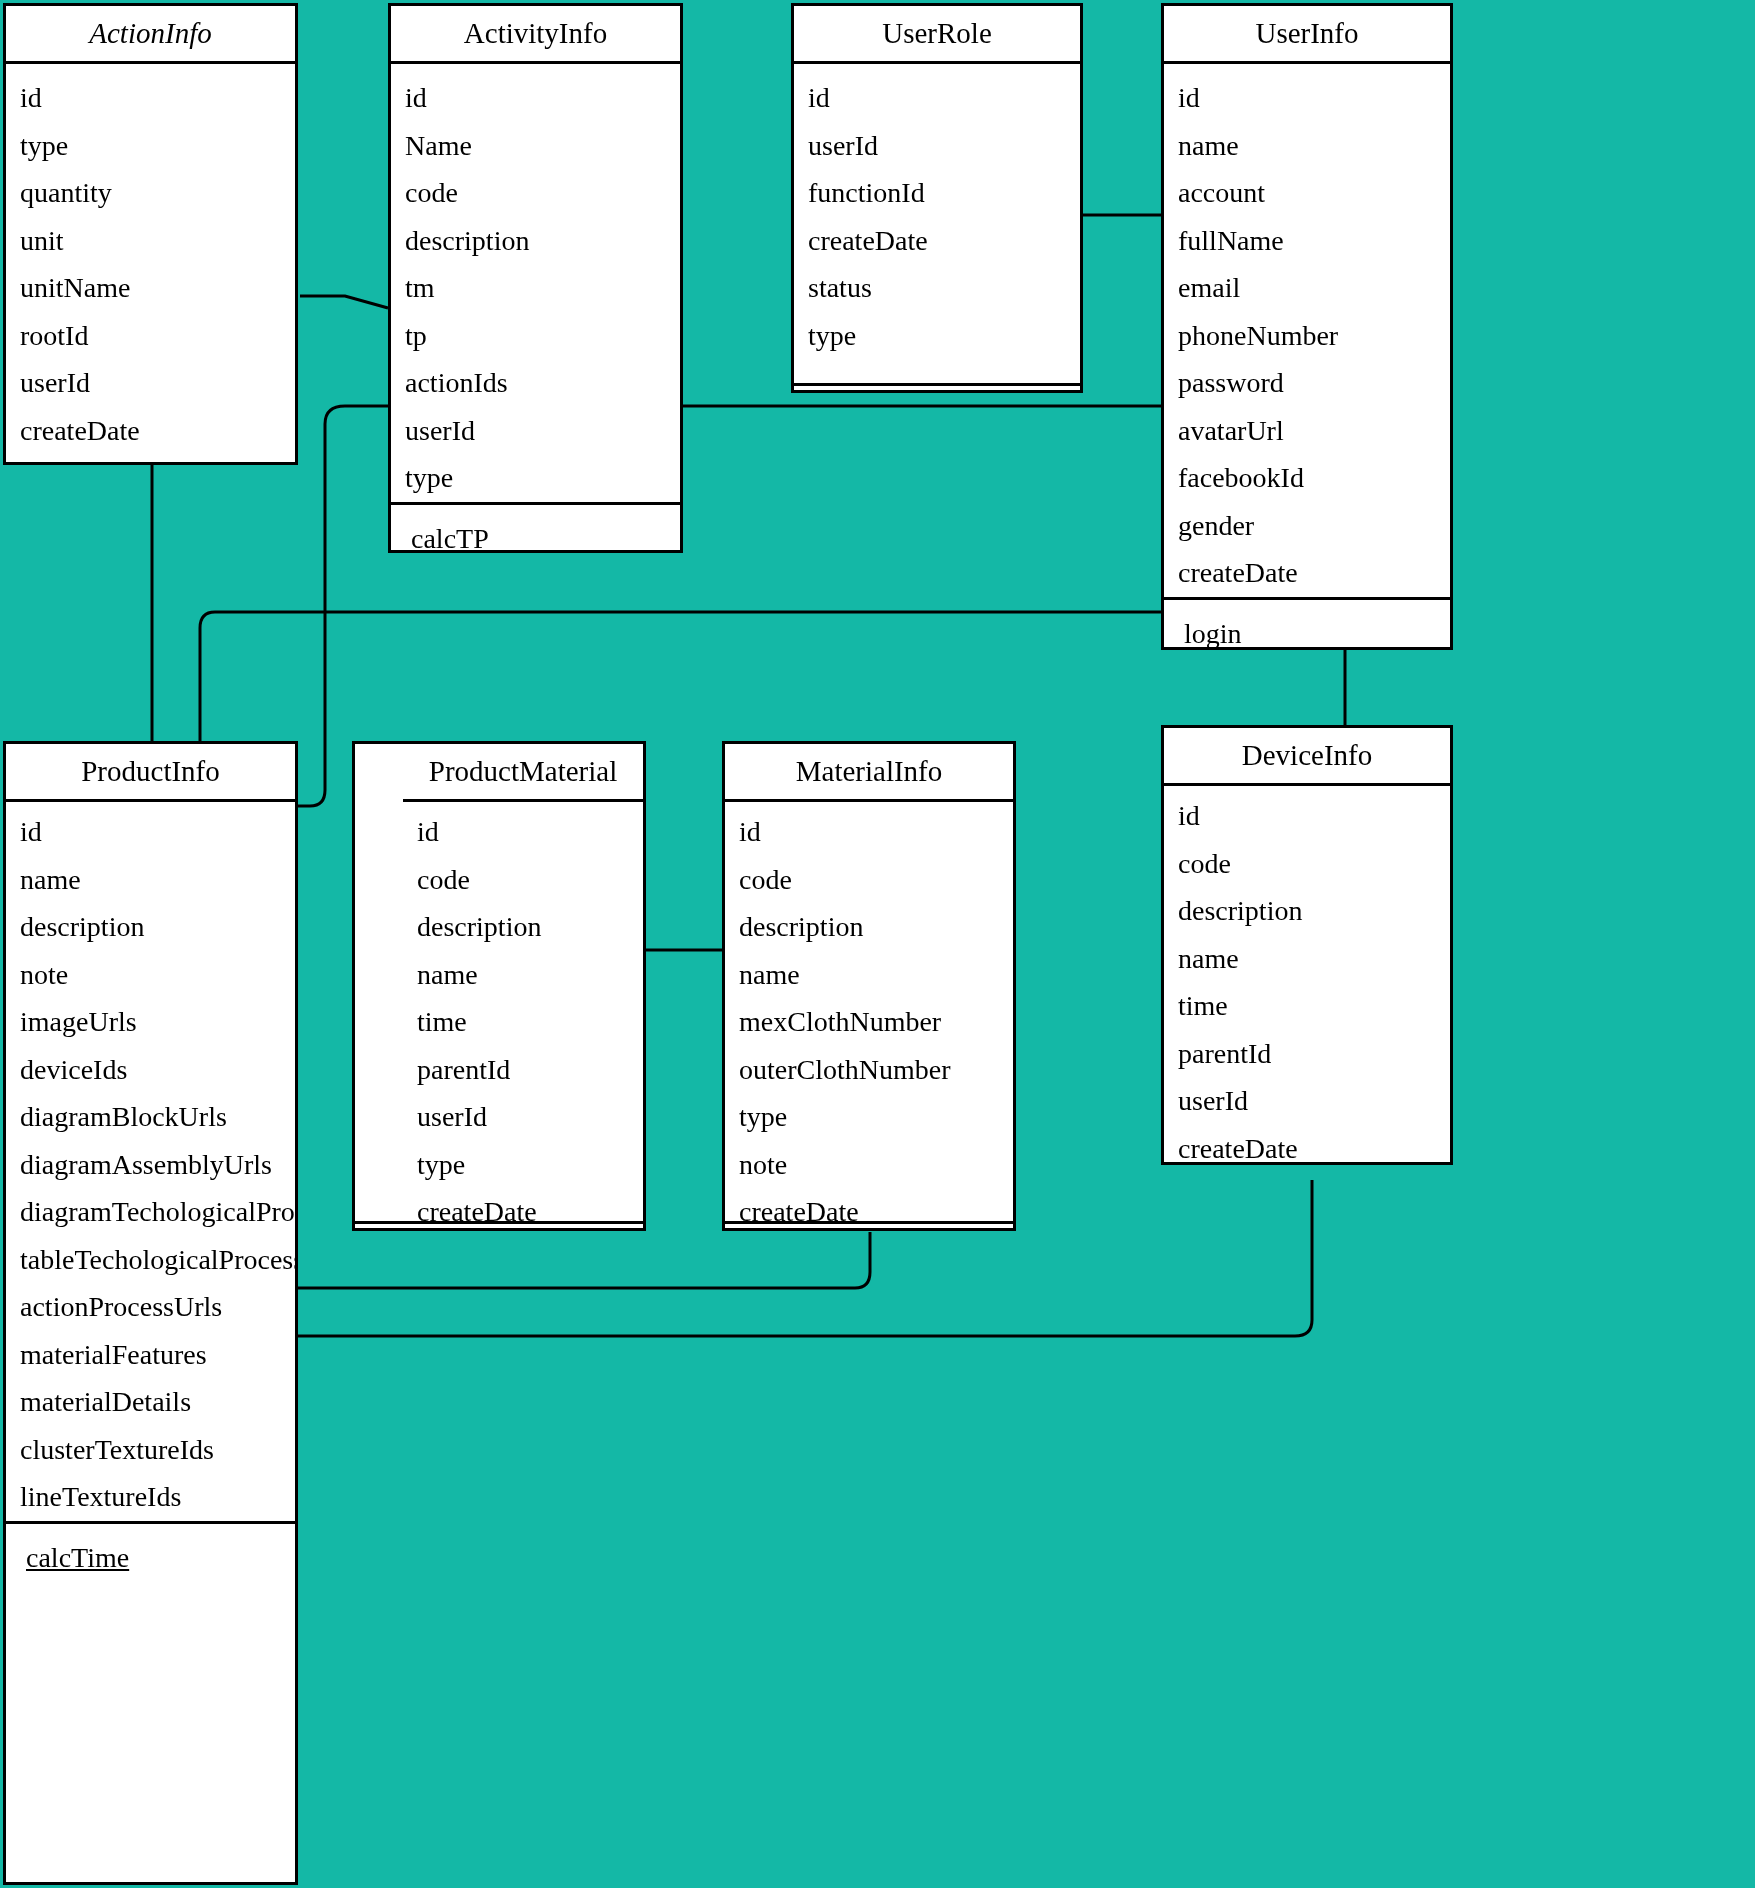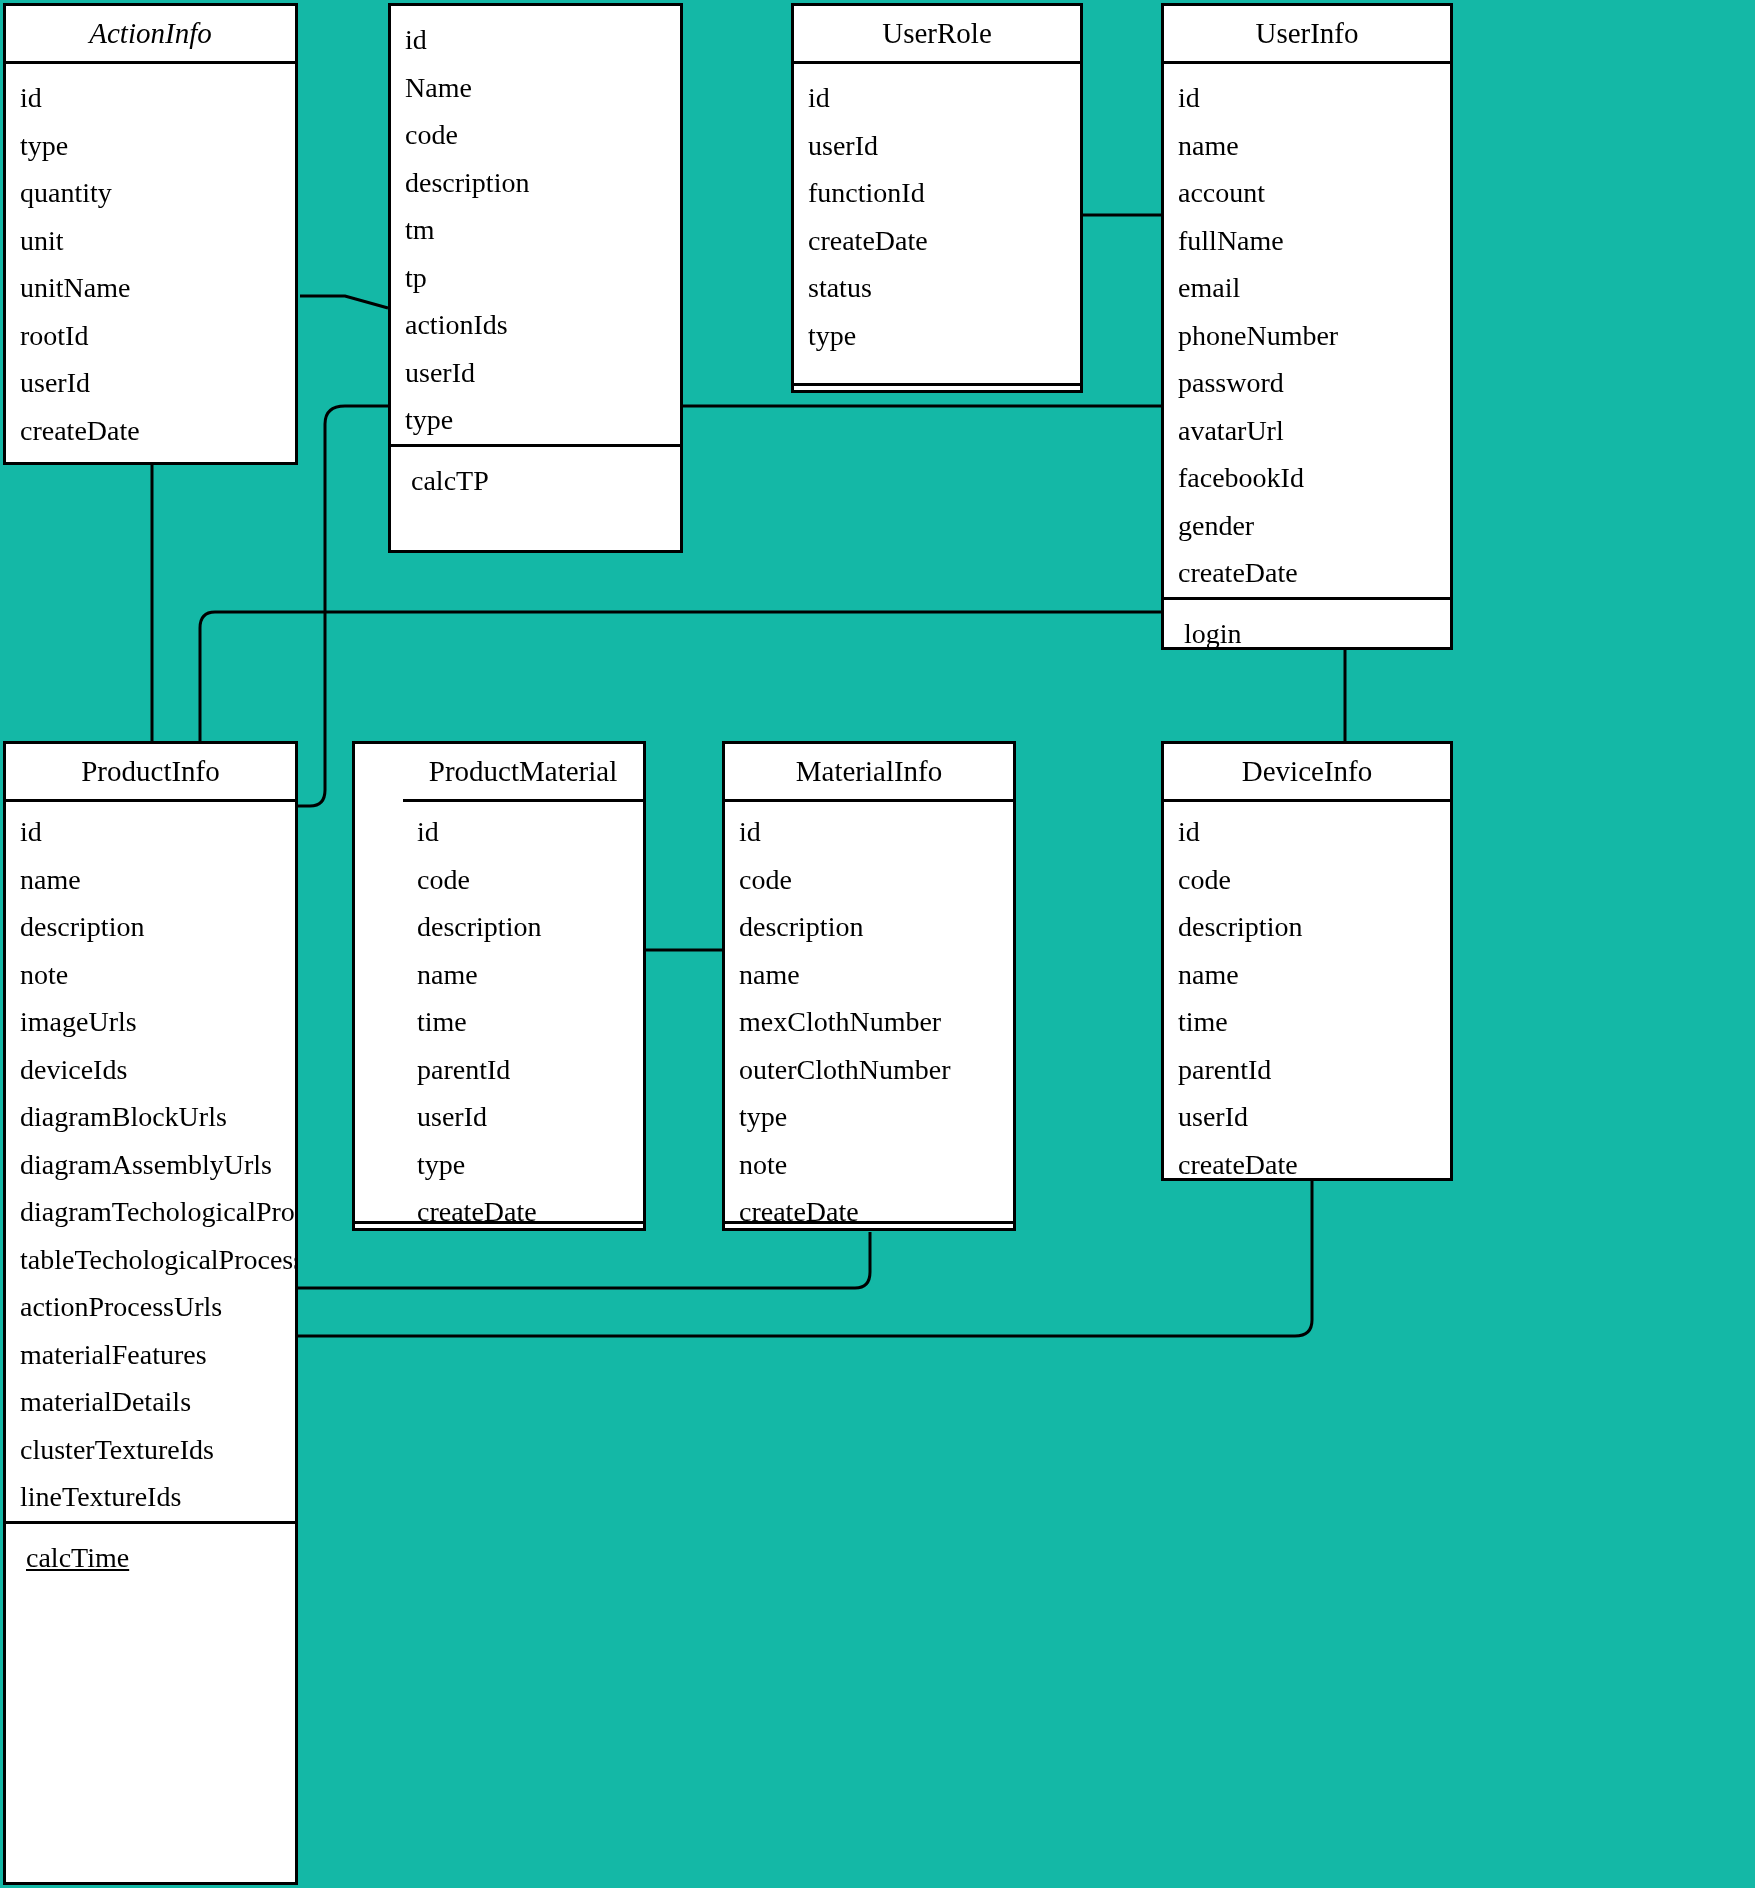--- a/index.html
+++ b/index.html
@@ -117,20 +117,21 @@
       <div class="attr">quantity</div>
       <div class="attr">unit</div>
       <div class="attr">unitName</div>
       <div class="attr">rootId</div>
       <div class="attr">userId</div>
       <div class="attr">createDate</div>
     </div>
   </div>
 
   <div class="umlclass" style="left:388px; top:3px; width:295px; height:550px;">
+    <div class="cls-title">ActivityInfo</div>
     <div class="cls-attrs">
       <div class="attr">id</div>
       <div class="attr">Name</div>
       <div class="attr">code</div>
       <div class="attr">description</div>
       <div class="attr">tm</div>
       <div class="attr">tp</div>
       <div class="attr">actionIds</div>
       <div class="attr">userId</div>
       <div class="attr">type</div>
@@ -219,21 +220,21 @@
       <div class="attr">description</div>
       <div class="attr">name</div>
       <div class="attr">mexClothNumber</div>
       <div class="attr">outerClothNumber</div>
       <div class="attr">type</div>
       <div class="attr">note</div>
       <div class="attr">createDate</div>
     </div>
   </div>
 
-  <div class="umlclass" style="left:1161px; top:741px; width:292px; height:440px;">
+  <div class="umlclass" style="left:1161px; top:725px; width:292px; height:440px;">
     <div class="cls-title">DeviceInfo</div>
     <div class="cls-attrs thin-top">
       <div class="attr">id</div>
       <div class="attr">code</div>
       <div class="attr">description</div>
       <div class="attr">name</div>
       <div class="attr">time</div>
       <div class="attr">parentId</div>
       <div class="attr">userId</div>
       <div class="attr">createDate</div>

